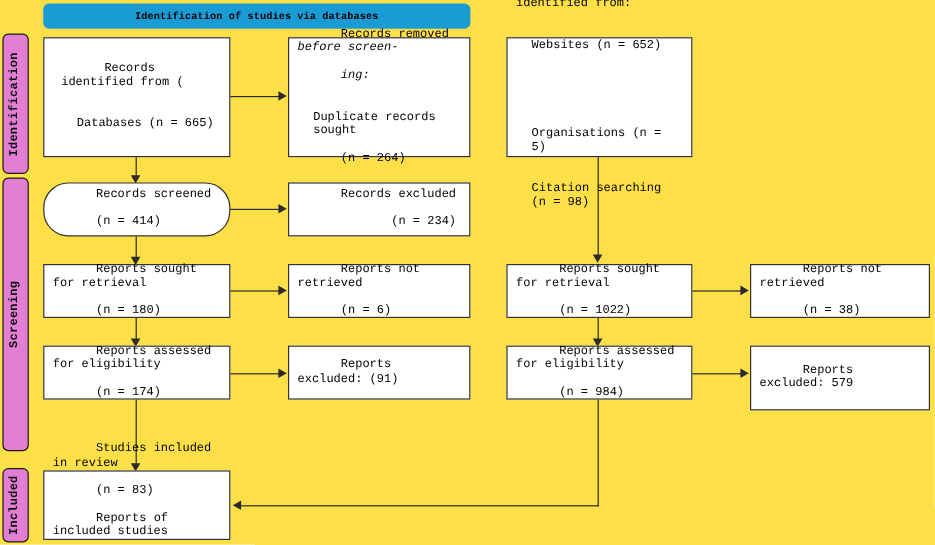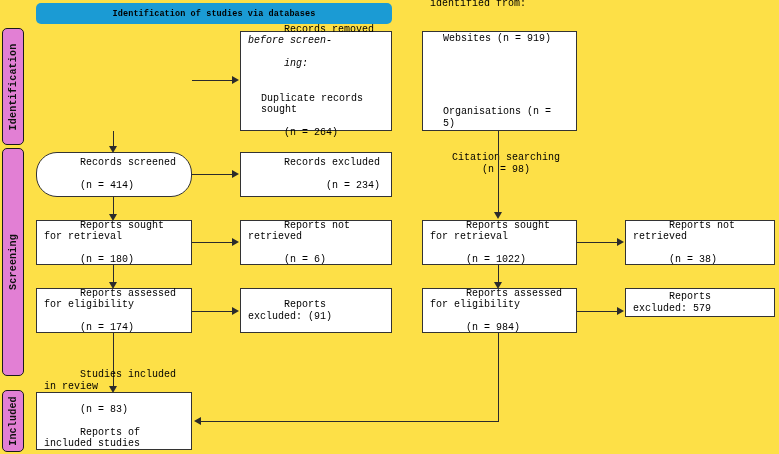--- a/index.html
+++ b/index.html
@@ -116,36 +116,42 @@
 
   <div class="phase-bar" style="left:2px; top:390px; width:22px; height:62px;">
     <span class="phase-label">Included</span>
   </div>
 
   <div class="section-header" style="left:36px; top:3px; width:356px; height:21px;">
     <span>Identification of studies via databases</span>
   </div>
 
 
+  <div class="node align-center-text" style="left:36px; top:31px; width:156px; height:100px;">
+    <div class="node-text" style="text-align:left; padding-left:7px;">
+      <span>Records identified from (</span><br>
+      <span style="padding-left:13px; display:inline-block;">Databases (n = 665)</span>
+    </div>
+  </div>
 
   <div class="node" style="left:240px; top:31px; width:152px; height:100px;">
     <div class="node-text">
       <span>Records removed </span><span class="italic">before screen-</span><br>
       <span class="italic">ing:</span><br>
       <span style="padding-left:13px; display:inline-block;">Duplicate records sought</span><br>
       <span>(n = 264)</span>
     </div>
   </div>
 
   <div class="node" style="left:422px; top:31px; width:155px; height:100px;">
     <div class="node-text">
       <span>Records identified from:</span><br>
-      <span style="padding-left:13px; display:inline-block;">Websites (n = 919)</span><br>
+      <span style="padding-left:13px; display:inline-block;">Websites (n = 652)</span><br>
       <span style="padding-left:13px; display:inline-block;margin-top:39px;">Organisations (n = 5)</span><br>
-      <span style="padding-left:13px; display:inline-block;text-align:center;">Citation searching (n = 98)</span>
+      <span style="padding-left:13px; display:inline-block;">Citation searching (n = 98)</span>
     </div>
   </div>
 
   <div class="conn h" style="left:192px; top:80px; width:41px;"></div>
   <div class="arrow right" style="left:232px; top:76px;"></div>
 
   <div class="conn v" style="left:113px; top:131px; height:18px;"></div>
   <div class="arrow down" style="left:109px; top:146px;"></div>
 
   <div class="conn v" style="left:498px; top:131px; height:84px;"></div>
@@ -224,21 +230,21 @@
     </div>
   </div>
 
   <div class="node" style="left:422px; top:288px; width:155px; height:45px;">
     <div class="node-text">
       <span>Reports assessed for eligibility</span><br>
       <span>(n = 984)</span>
     </div>
   </div>
 
-  <div class="node" style="left:625px; top:288px; width:150px; height:29px;">
+  <div class="node" style="left:625px; top:288px; width:150px; height:54px;">
     <div class="node-text">
       <span>Reports excluded: 579</span>
     </div>
   </div>
 
   <div class="conn h" style="left:192px; top:311px; width:41px;"></div>
   <div class="arrow right" style="left:232px; top:307px;"></div>
 
   <div class="conn h" style="left:577px; top:311px; width:41px;"></div>
   <div class="arrow right" style="left:617px; top:307px;"></div>

